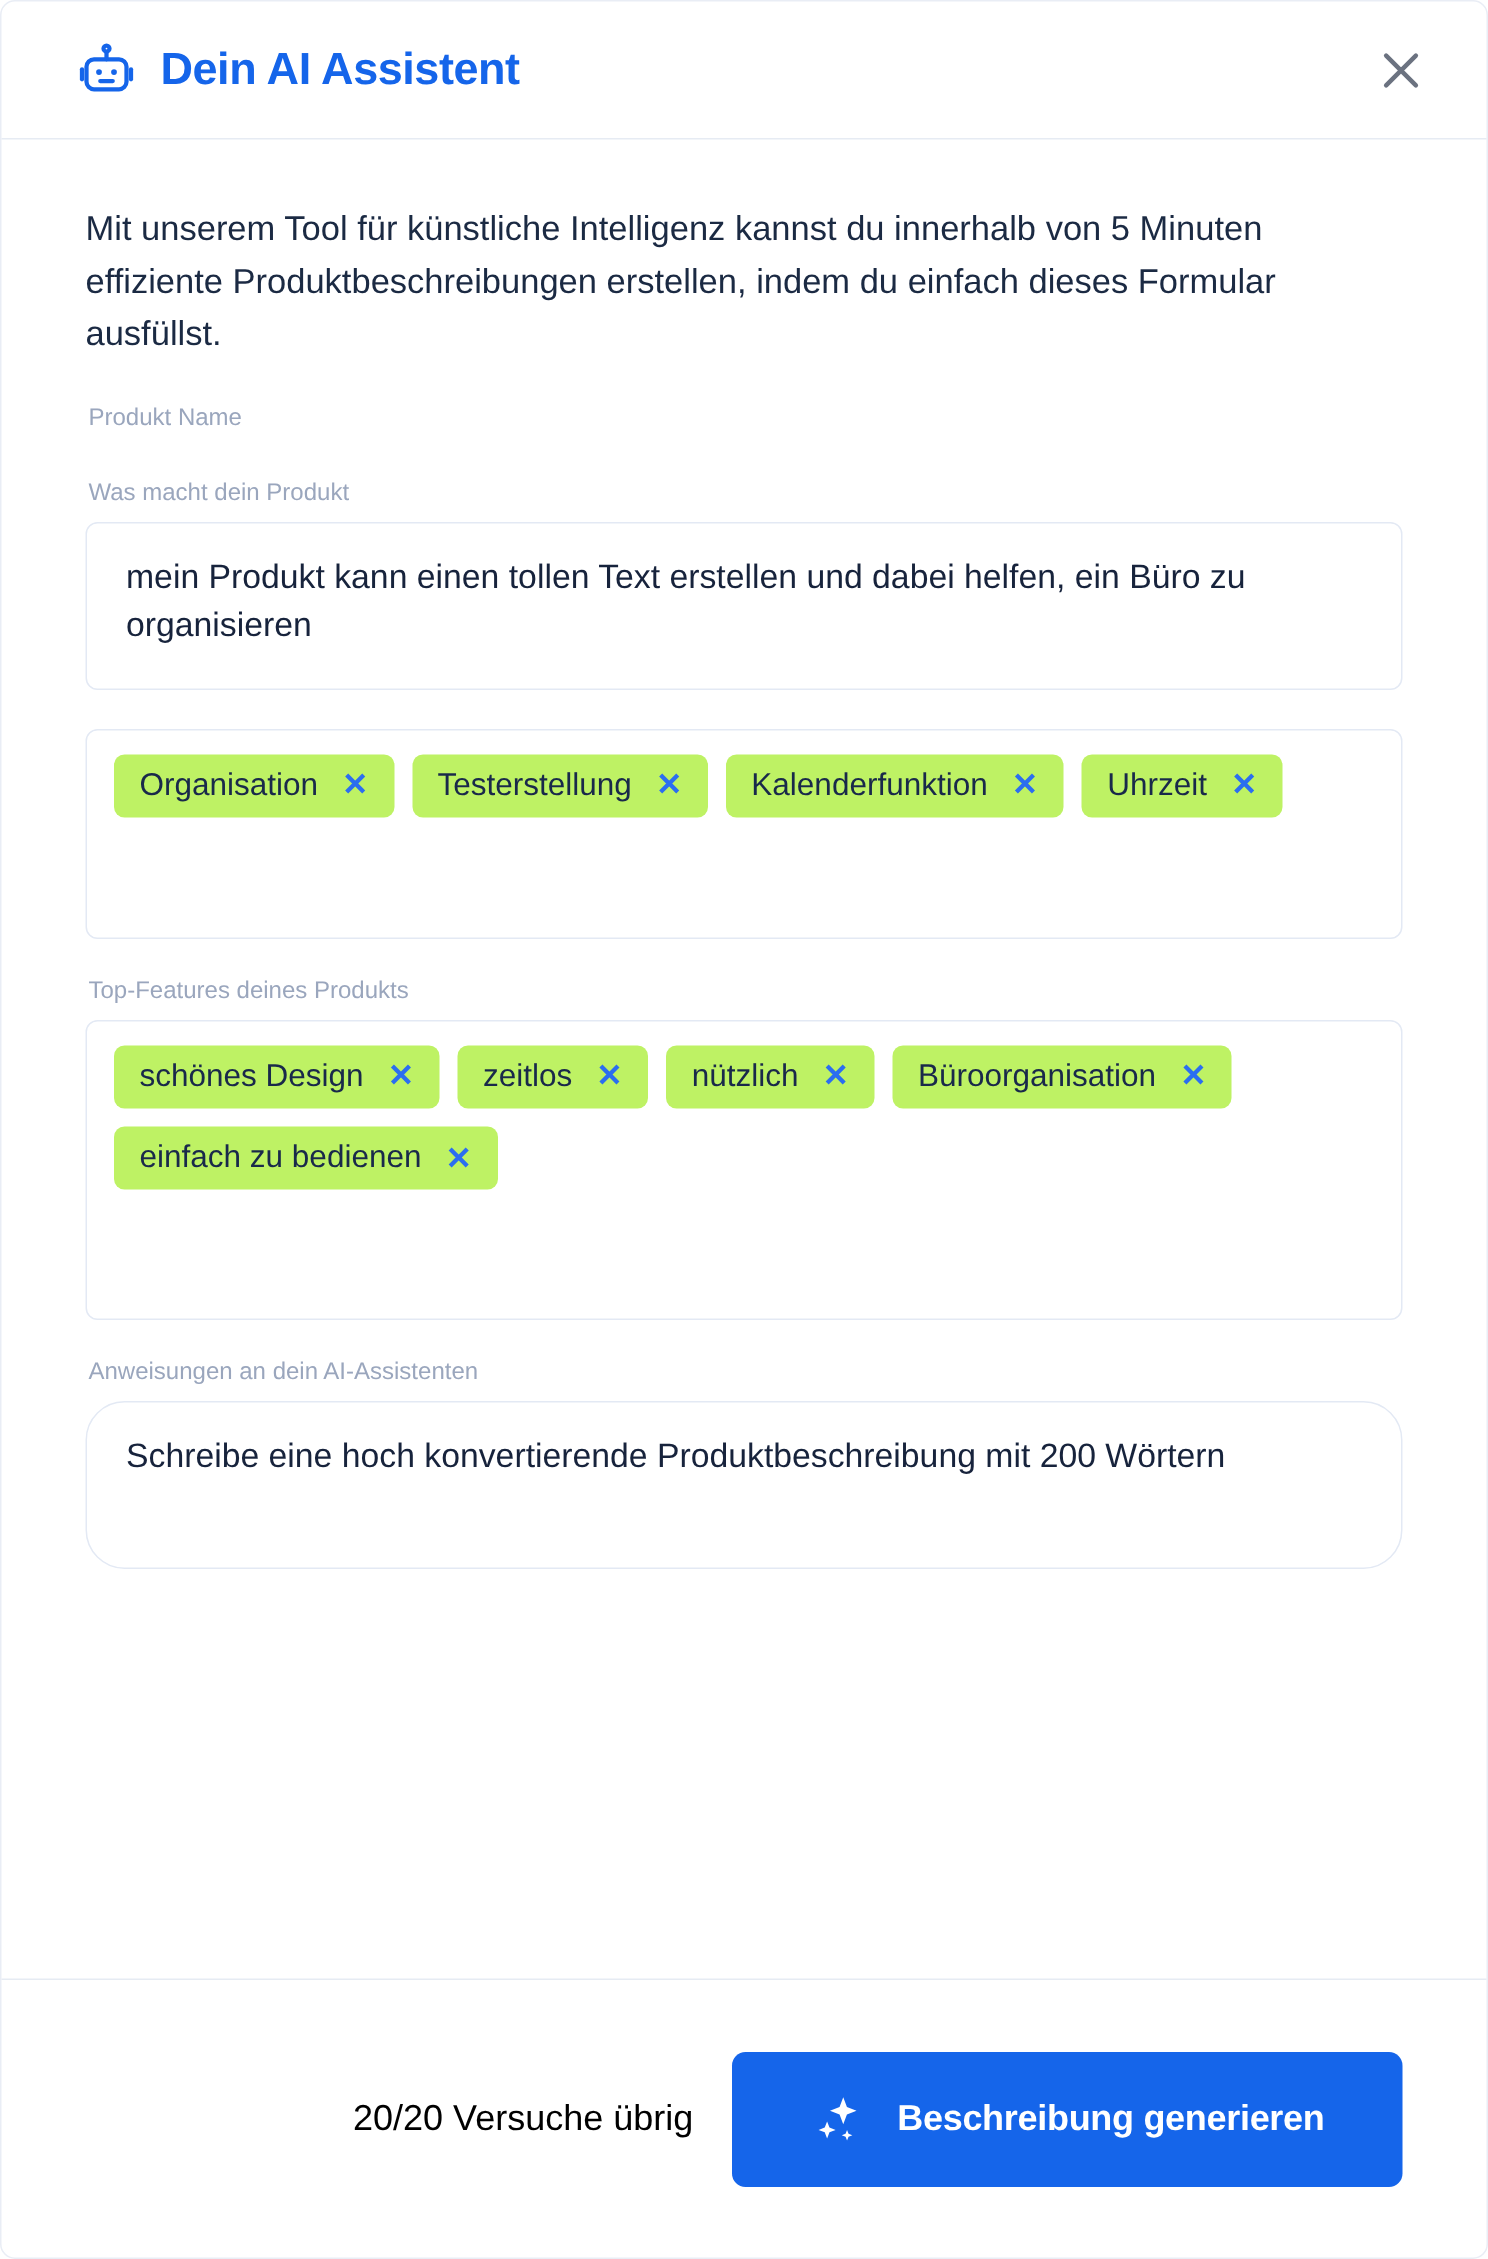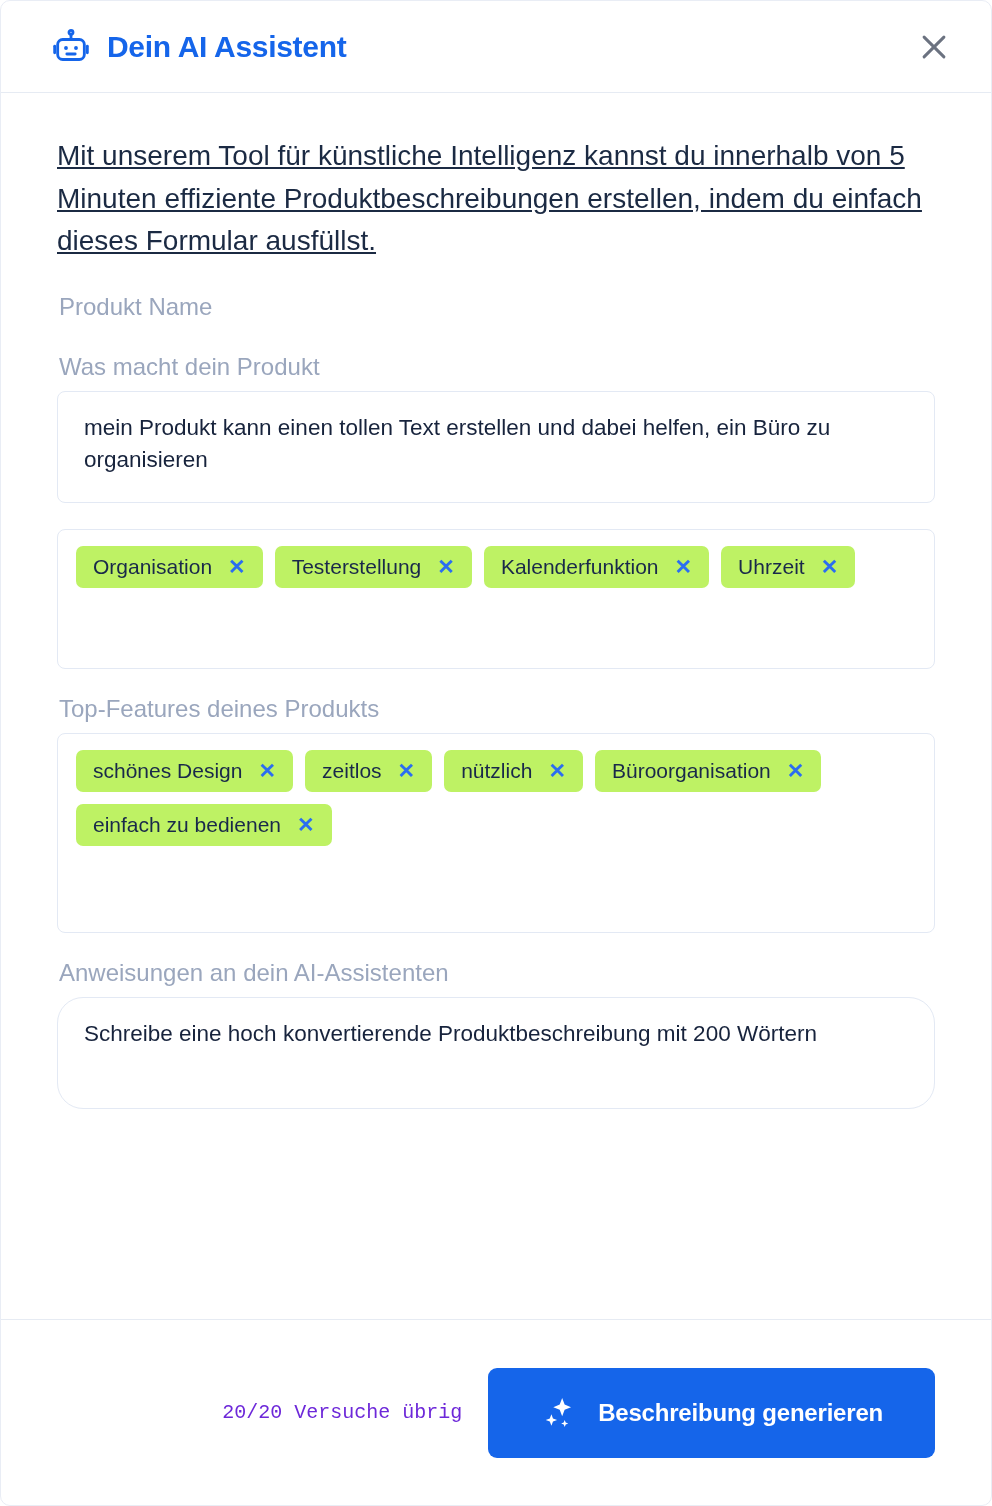--- a/index.html
+++ b/index.html
@@ -59,30 +59,29 @@
     padding: 0;
   }
 
   
   .modal-body {
     flex: 1 1 auto;
     padding: 42px 56px 0 56px;
     overflow: hidden;
   }
   .intro {
-    font-size: 28px;
+    font-size: 23px;
     line-height: 1.52;
     color: #1b2a43;
     margin: 0 0 30px 0;
     max-width: 880px;
-    text-decoration: underline;
   }
   .field { margin-bottom: 4px; }
   .field-label {
-    font-size: 24px;
+    font-size: 16px;
     color: #9aa6bd;
     margin: 0 0 10px 2px;
     display: block;
   }
   .text-input,
   .text-area,
   .tag-box {
     width: 100%;
     border: 1px solid #e3e9f4;
     border-radius: 8px;
@@ -141,23 +140,22 @@
   .modal-footer {
     flex: 0 0 186px;
     border-top: 1px solid #e6ebf3;
     display: flex;
     align-items: center;
     justify-content: flex-end;
     padding: 0 56px;
     gap: 26px;
   }
   .attempts {
-    font-size: 20px;
-    color: #6d28d9;
-    font-family: Liberation Mono, monospace;
+    font-size: 24px;
+    color: #000000;
   }
   .generate-btn {
     background: #1565ea;
     color: #ffffff;
     border: none;
     border-radius: 9px;
     height: 90px;
     padding: 0 52px;
     font-size: 24px;
     font-weight: bold;

